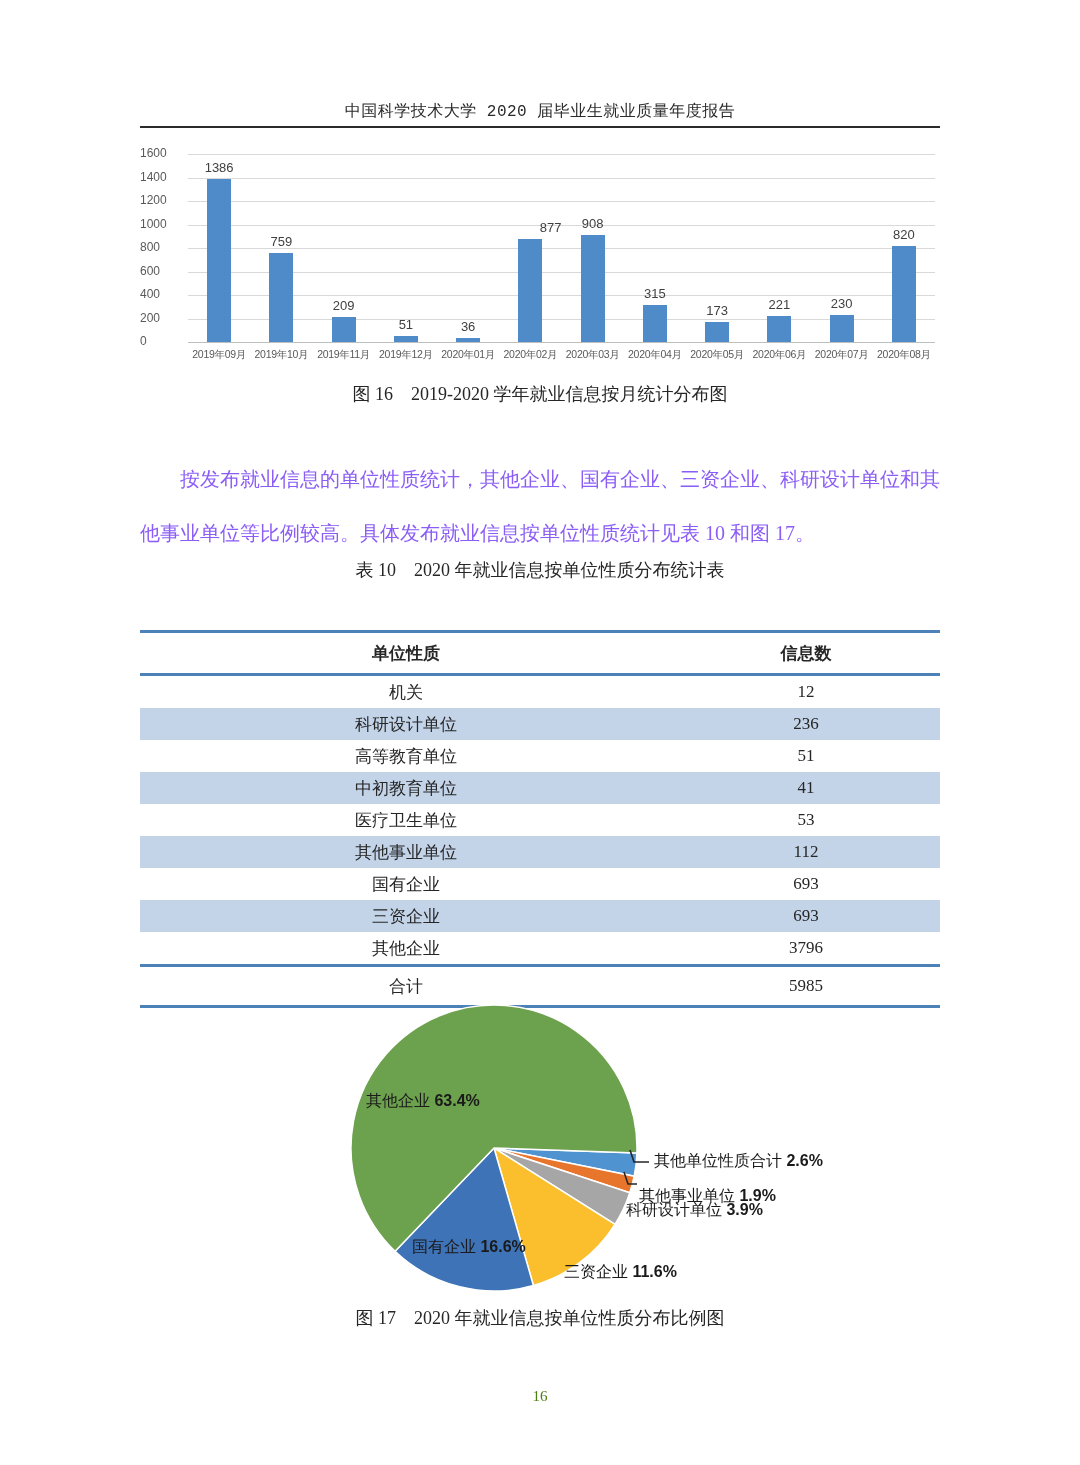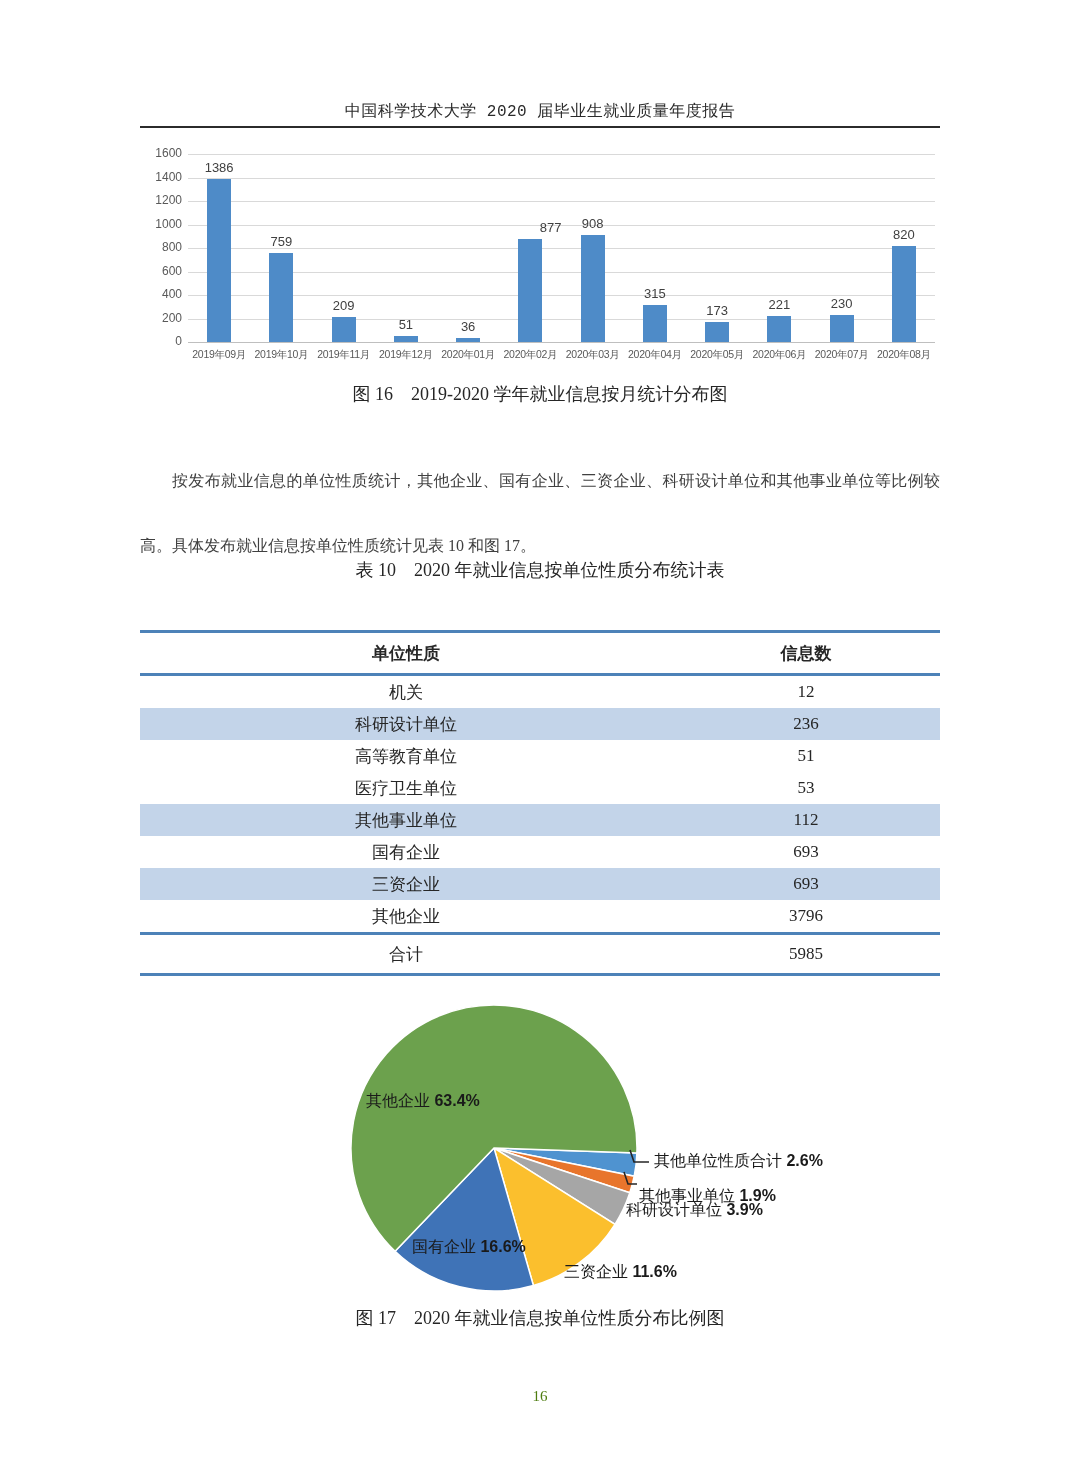--- a/index.html
+++ b/index.html
@@ -9,21 +9,21 @@
   }
   
   .hdr-title{
     position:absolute;top:101px;left:0;width:100%;text-align:center;
     font-size:16px;letter-spacing:0.5px;color:#2a2a2a;font-family:Liberation Mono, monospace;
   }
   .hdr-rule{position:absolute;top:126px;left:140px;width:800px;height:2px;background:#2b2b2b;}
   
   .barchart{position:absolute;left:140px;top:148px;width:800px;height:230px;}
   .ytick{
-    position:absolute;left:0;width:42px;text-align:right;font-size:12px;color:#595959;
+    position:absolute;left:0;width:42px;text-align:left;font-size:12px;color:#595959;
     font-family:"Liberation Sans","DejaVu Sans",sans-serif;
   }
   .plot{position:absolute;left:48px;top:6px;width:747px;height:188px;}
   .gridline{position:absolute;left:0;width:100%;height:1px;background:#d9d9d9;}
   .axisline{position:absolute;left:0;bottom:-1px;width:100%;height:1px;background:#bfbfbf;}
   .bar{position:absolute;bottom:0;}
   .bval{
     position:absolute;text-align:center;font-size:13px;color:#404040;
     font-family:"Liberation Sans","DejaVu Sans",sans-serif;
   }
@@ -34,21 +34,21 @@
   
   .caption{
     position:absolute;left:0;width:100%;text-align:center;font-size:18px;color:#262626;white-space:pre;
   }
   .cap-fig16{top:382px;}
   .cap-table10{top:558px;}
   .cap-fig17{top:1306px;}
   
   .body-par{
     position:absolute;left:140px;top:432px;width:800px;
-    font-size:16px;line-height:65px;text-align:justify;text-indent:2em;color:#404040;
+    font-size:20px;line-height:54px;text-align:justify;text-indent:2em;color:#8b5cf6;
   }
   
   .tbl-wrap{position:absolute;left:140px;top:630px;width:800px;}
   table.t10{width:100%;border-collapse:collapse;font-size:17px;color:#262626;}
   table.t10 th{font-weight:bold;height:38px;text-align:center;}
   table.t10 td{height:30px;text-align:center;font-weight:normal;}
   table.t10 tfoot td{height:36px;}
   
   .piechart{position:absolute;left:240px;top:1000px;width:700px;height:300px;
     font-family:"Liberation Sans","DejaVu Sans",sans-serif;}
@@ -151,20 +151,24 @@
             <td>12</td>
           </tr>
           <tr style="background: rgb(195, 212, 233);">
             <td>科研设计单位</td>
             <td>236</td>
           </tr>
           <tr>
             <td>高等教育单位</td>
             <td>51</td>
           </tr>
+          <tr style="background: rgb(195, 212, 233);">
+            <td>中初教育单位</td>
+            <td>41</td>
+          </tr>
           <tr>
             <td>医疗卫生单位</td>
             <td>53</td>
           </tr>
           <tr style="background: rgb(195, 212, 233);">
             <td>其他事业单位</td>
             <td>112</td>
           </tr>
           <tr>
             <td>国有企业</td>

